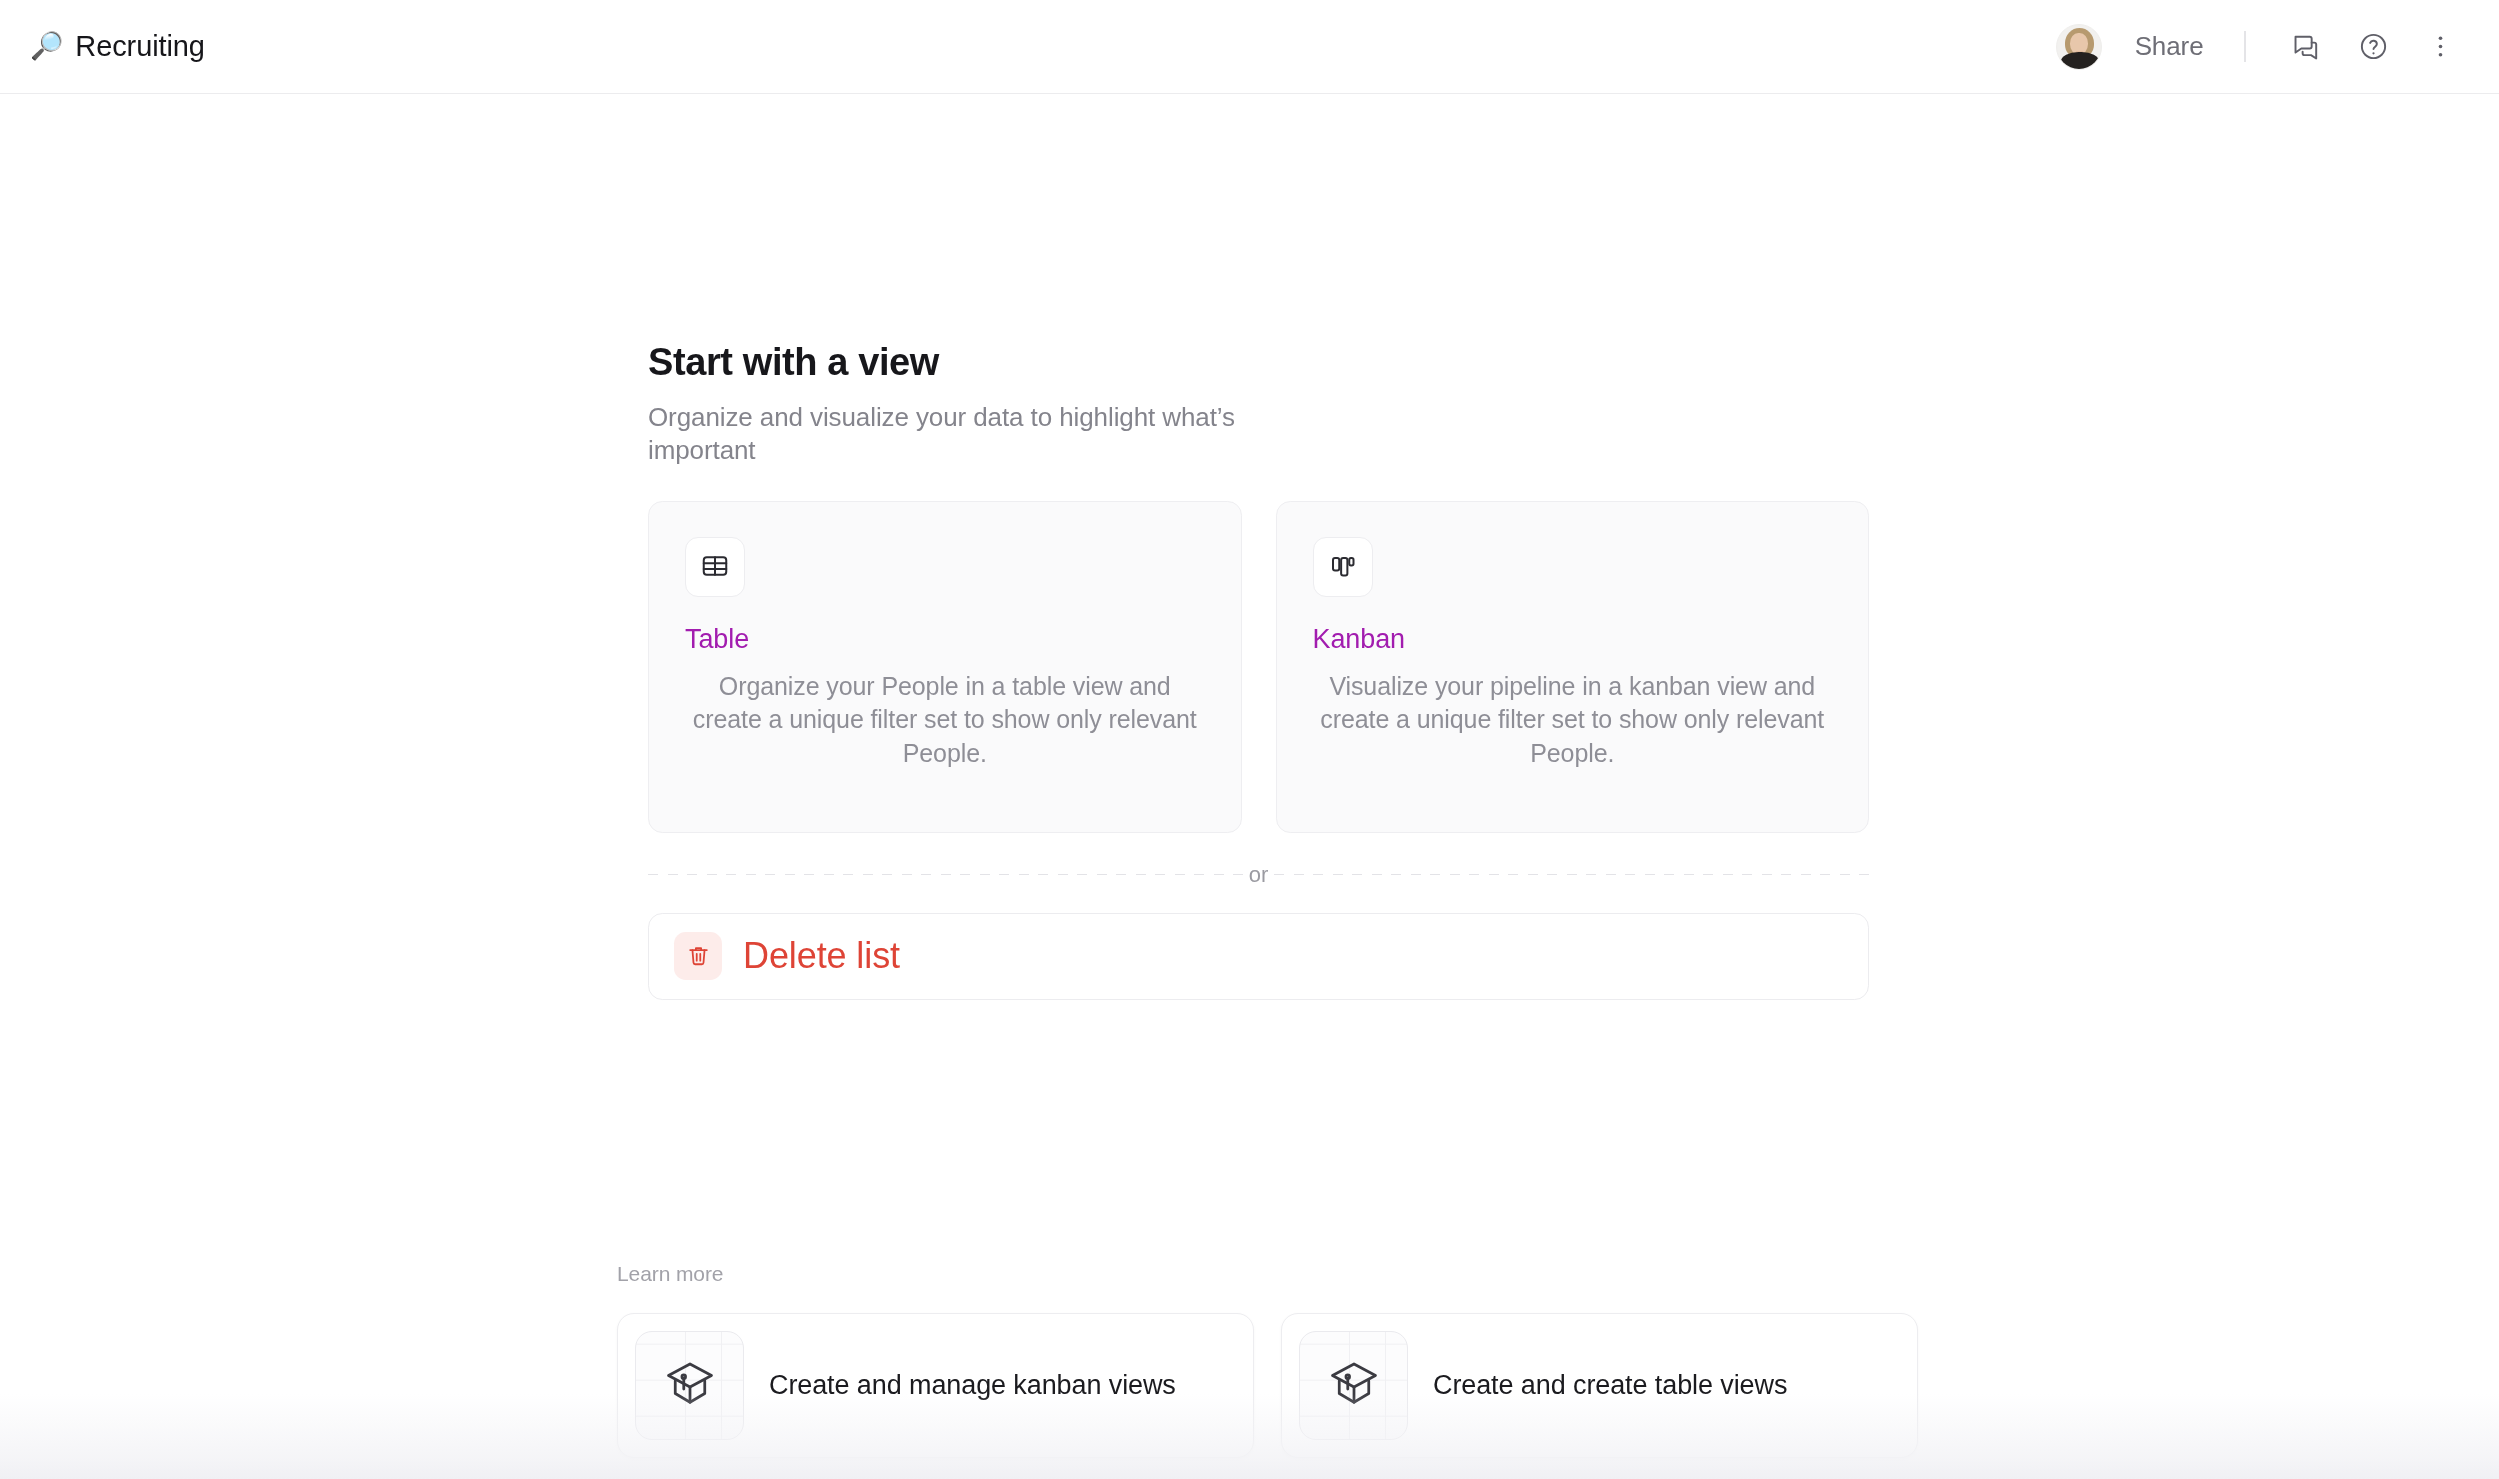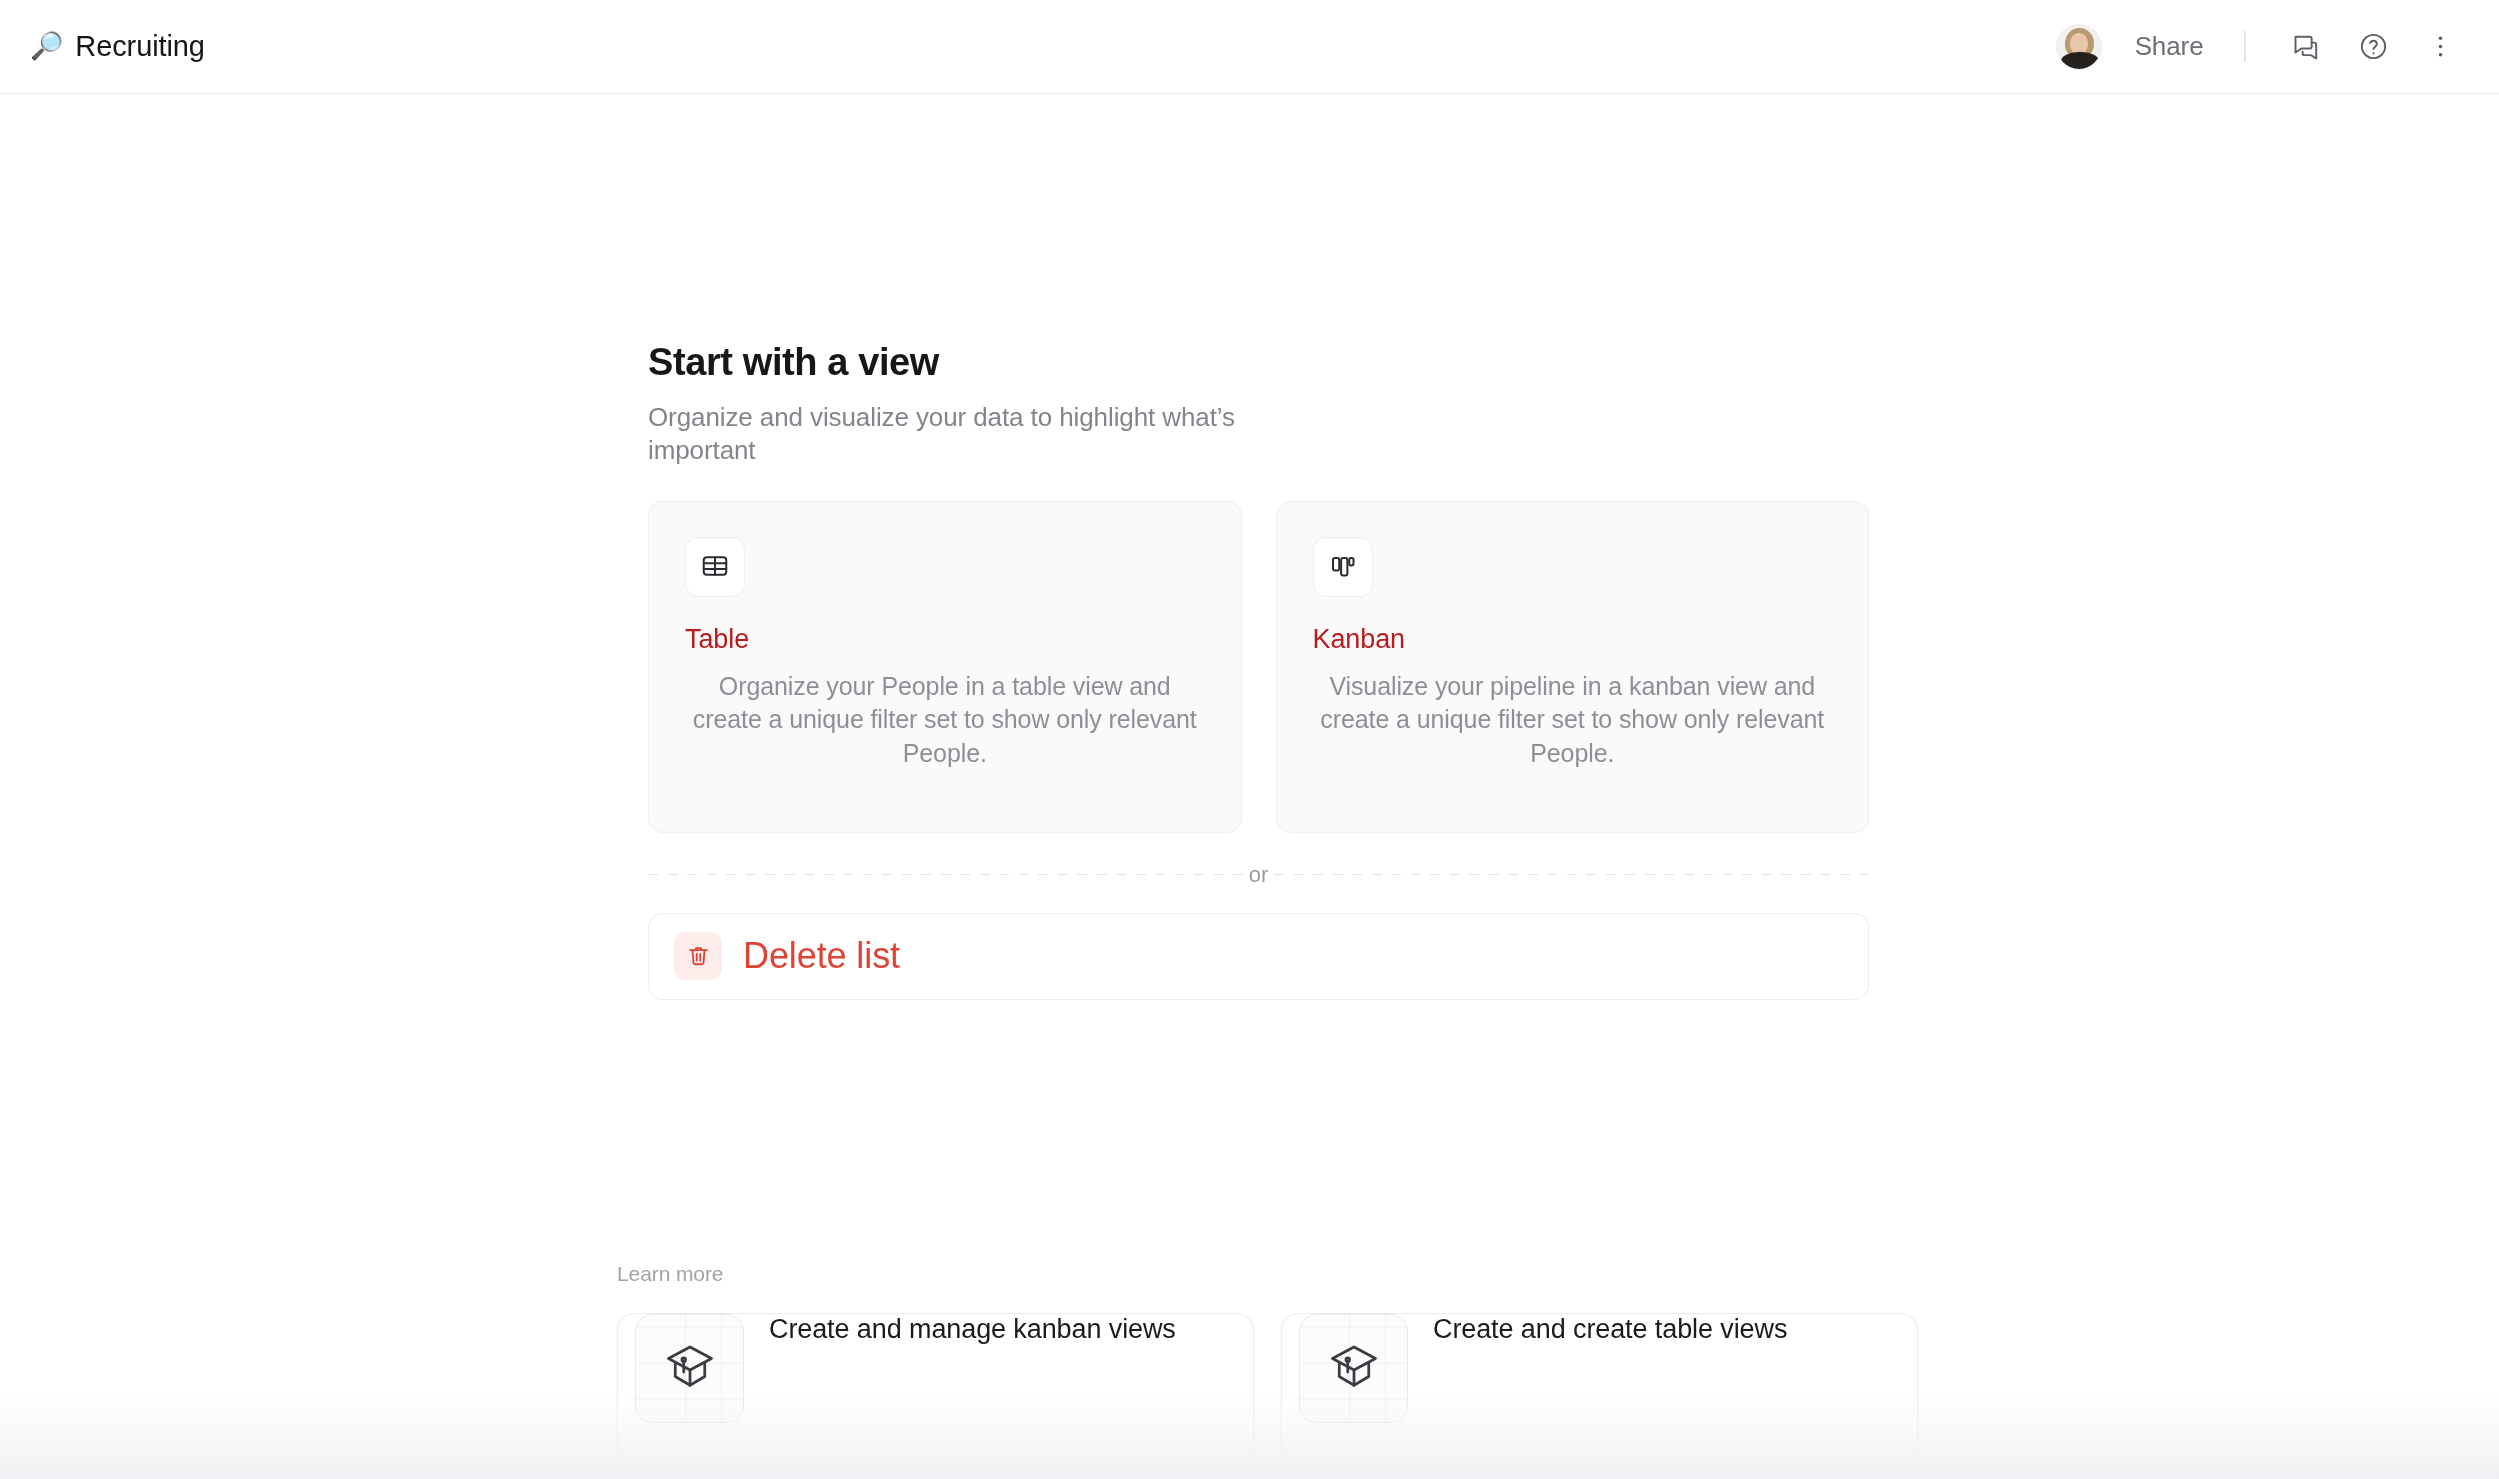--- a/index.html
+++ b/index.html
@@ -156,21 +156,21 @@
     background: #ffffff;
     border: 1.3px solid #ededf0;
     border-radius: 13px;
     display: flex;
     align-items: center;
     justify-content: center;
     margin-bottom: 27px;
   }
   .card-title {
     font-size: 27px;
-    color: #b91c1c;
+    color: #a21caf;
     margin-bottom: 15.6px;
     letter-spacing: -0.1px;
   }
   .card-desc {
     font-size: 25px;
     line-height: 1.33;
     color: #8e8e96;
     letter-spacing: -0.1px;
     text-align: center;
   }
@@ -237,20 +237,21 @@
     display: flex;
     gap: 27px;
   }
   .learn-card {
     width: 637px;
     height: 145px;
     background: #ffffff;
     border: 1.3px solid #ededf0;
     border-radius: 17px;
     display: flex;
+    align-items: center;
     padding-left: 17px;
     gap: 25px;
     box-shadow: 0 1.3px 3.3px rgba(20,20,30,0.035);
   }
   .cap-box {
     width: 109px;
     height: 109px;
     border: 1.3px solid #eaeaee;
     border-radius: 17px;
     display: flex;

